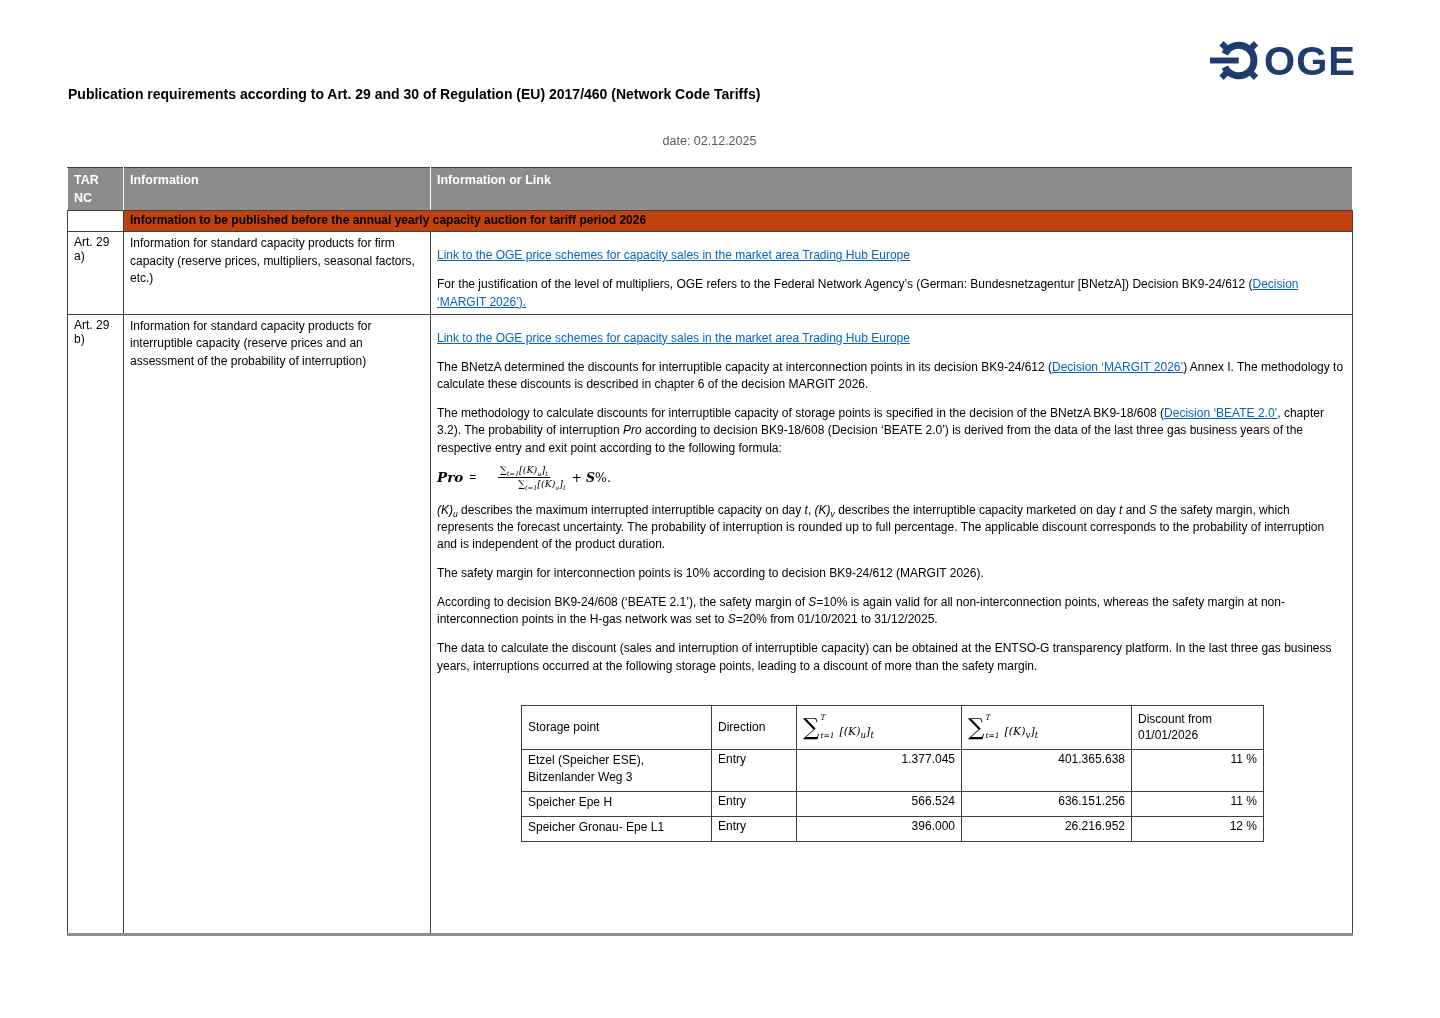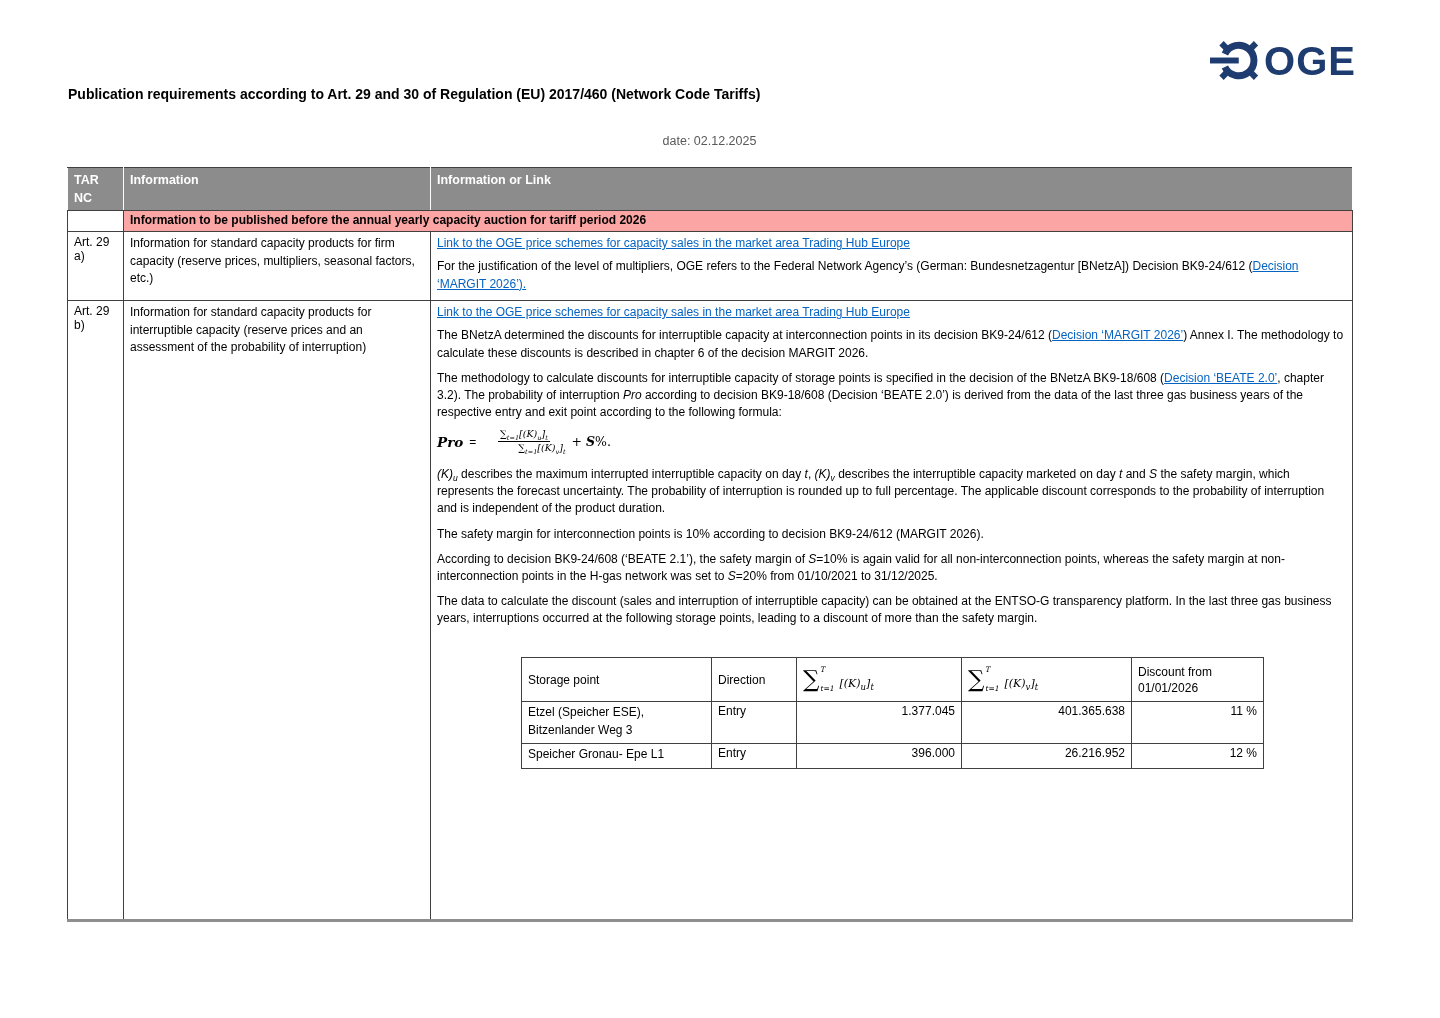--- a/index.html
+++ b/index.html
@@ -16,24 +16,24 @@
 
   
   .main-table{position:absolute;left:67px;top:167px;width:1285px;border-collapse:collapse;
               table-layout:fixed;font-size:12px;border:1px solid #404040;border-bottom:3px solid #8f8f8f;}
   .main-table td,.main-table th{border:1px solid #404040;vertical-align:top;padding:3px 6px;overflow:hidden;}
   tr.thead{height:34px;}
   .thead th{background:#8c8c8c;color:#fff;text-align:left;font-size:12.5px;
             border-left:1px solid #fdfdfd;border-right:1px solid #fdfdfd;line-height:1.45;}
   tr.subhead{height:21px;}
   .subhead td{padding:2px 6px;}
-  .subhead .sec{background:#fca5a5;font-weight:bold;}
+  .subhead .sec{background:#c2410c;font-weight:bold;}
   tr.row-a{height:69px;}
   tr.row-b{height:620px;}
-  .cell p{margin:0 0 8px 0;line-height:1.43;}
+  .cell p{margin:12px 0 8px 0;line-height:1.43;}
   .cell p.last{margin-bottom:0;}
   .lnk{color:#0563c1;text-decoration:underline;cursor:pointer;}
   .it{font-style:italic;}
   .ssub{font-size:8.5px;vertical-align:sub;line-height:0;}
 
   
   .formula{display:flex;align-items:center;margin:4px 0 12px 0;}
   .f-lhs{font-family:"DejaVu Serif",serif;font-weight:bold;font-style:italic;font-size:13.5px;}
   .f-eq{margin:0 6px;font-size:12px;}
   .frac{display:inline-flex;flex-direction:column;align-items:center;font-size:9.5px;line-height:1.15;
@@ -185,20 +185,27 @@
           </tr>
 
           <tr class="ir-tall">
             <td class="itd-name">Etzel (Speicher ESE), Bitzenlander Weg 3</td>
             <td class="itd-dir">Entry</td>
             <td class="itd-num">1.377.045</td>
             <td class="itd-num">401.365.638</td>
             <td class="itd-disc">11 %</td>
           </tr>
           <tr class="ir-short">
+            <td class="itd-name">Speicher Epe H</td>
+            <td class="itd-dir">Entry</td>
+            <td class="itd-num">566.524</td>
+            <td class="itd-num">636.151.256</td>
+            <td class="itd-disc">11 %</td>
+          </tr>
+          <tr class="ir-short">
             <td class="itd-name">Speicher Gronau- Epe L1</td>
             <td class="itd-dir">Entry</td>
             <td class="itd-num">396.000</td>
             <td class="itd-num">26.216.952</td>
             <td class="itd-disc">12 %</td>
           </tr>
         </tbody>
             </table>
 
       </td>

